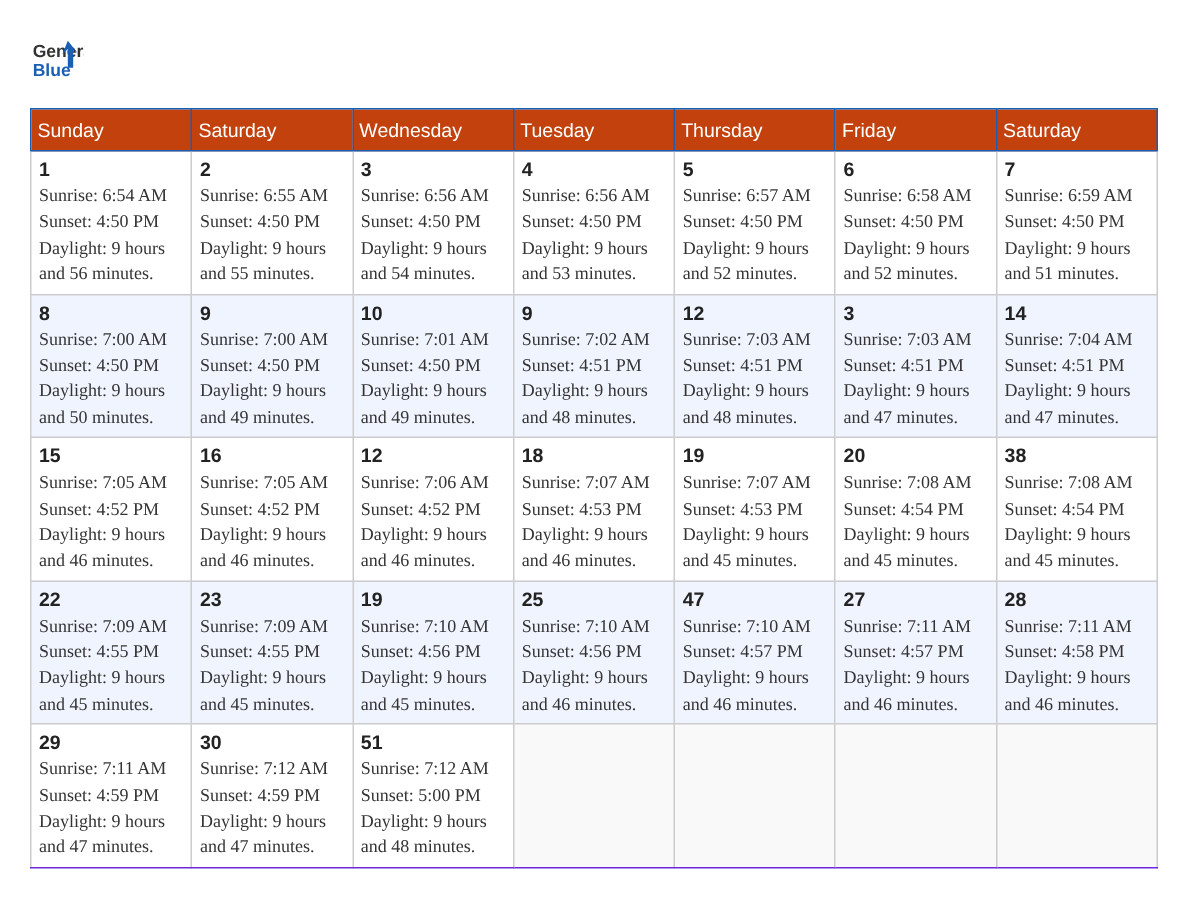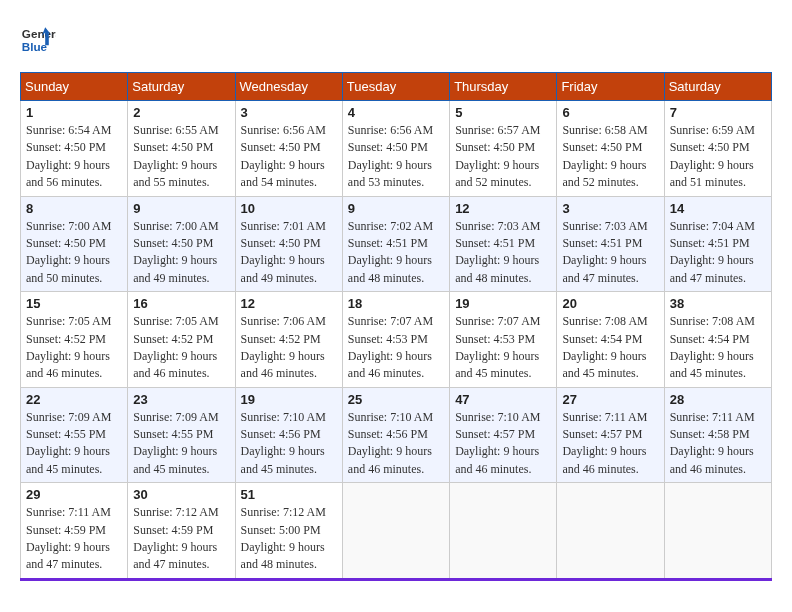--- a/index.html
+++ b/index.html
@@ -72,21 +72,21 @@
     .day-info {
       color: #333;
       font-size: 12px;
       line-height: 1.45;
       font-family: Liberation Serif, serif;
     }
     .empty-cell {
       background: #f9f9f9 !important;
     }
     .last-row td {
-      border-bottom: 3px solid #6d28d9;
+      border-bottom: 1px solid #6d28d9;
     }
   </style>
 </head>
 <body>
 
 <div class="header">
   <div class="logo">
     <svg class="logo-icon" viewBox="0 0 40 40">
       <text x="2" y="20" font-size="13" font-weight="bold" fill="#333" font-family="Arial">General</text>
       <text x="2" y="34" font-size="13" font-weight="bold" fill="#1a5fb4" font-family="Arial">Blue</text>

